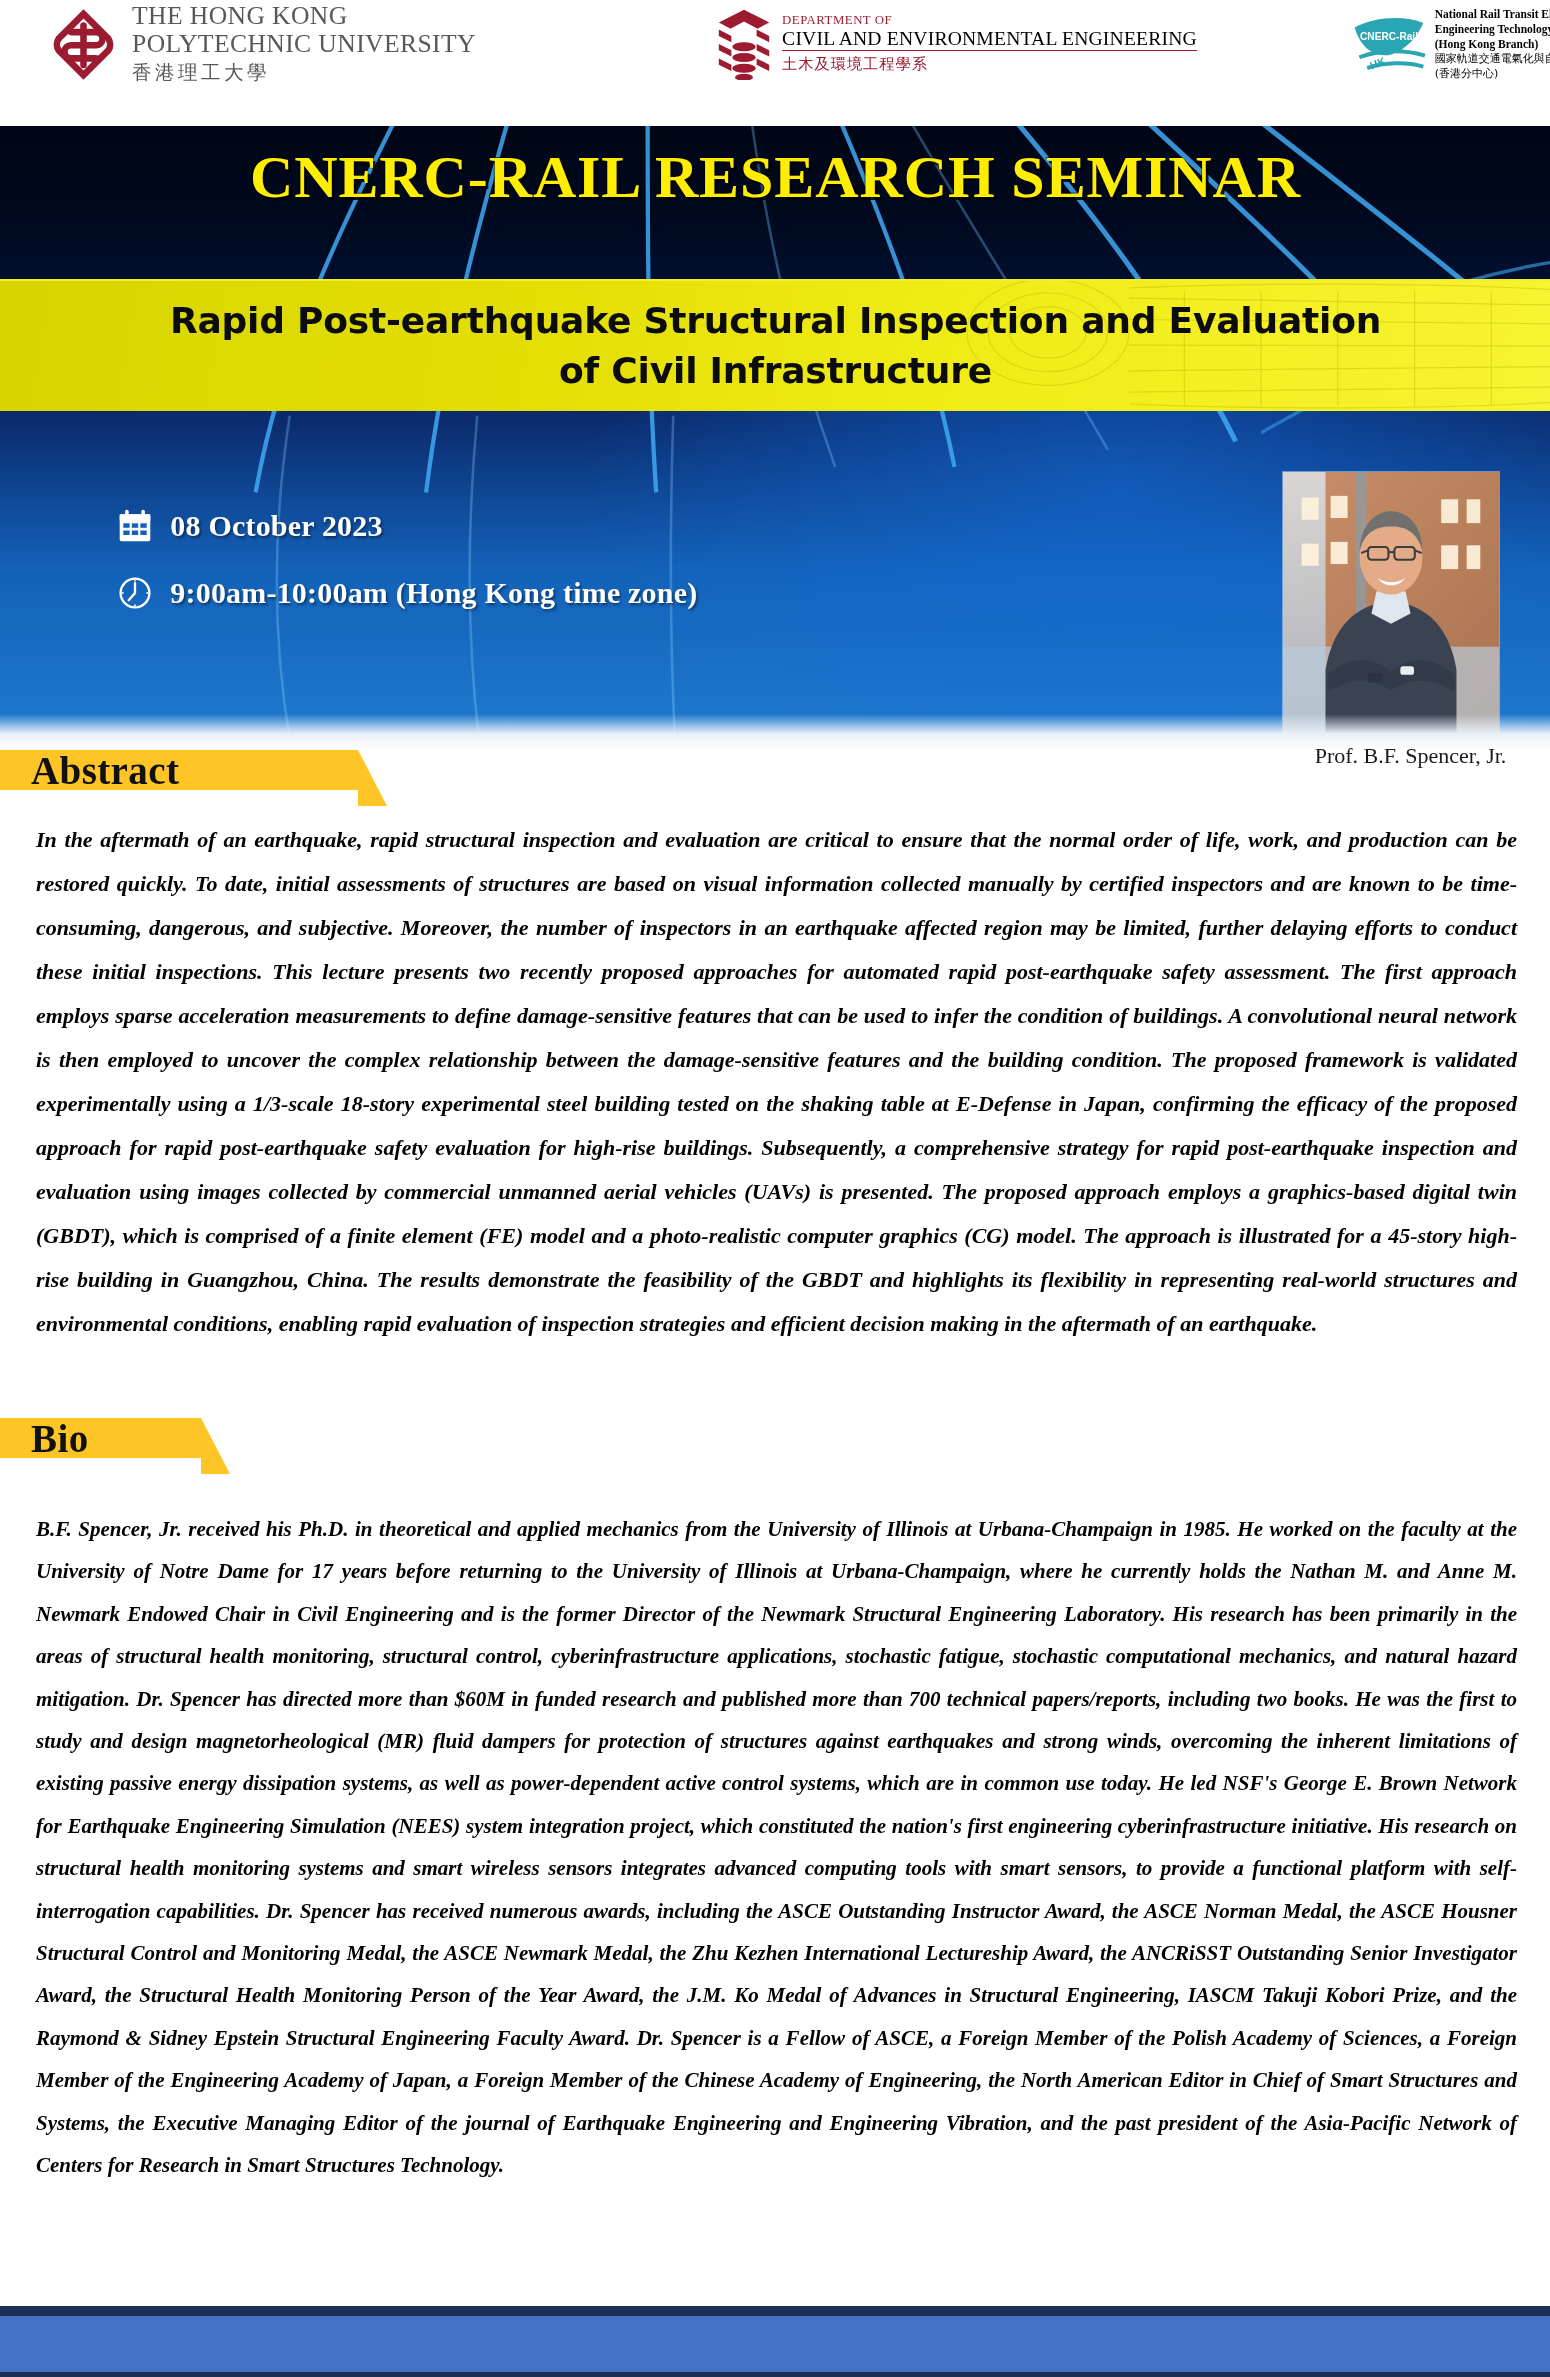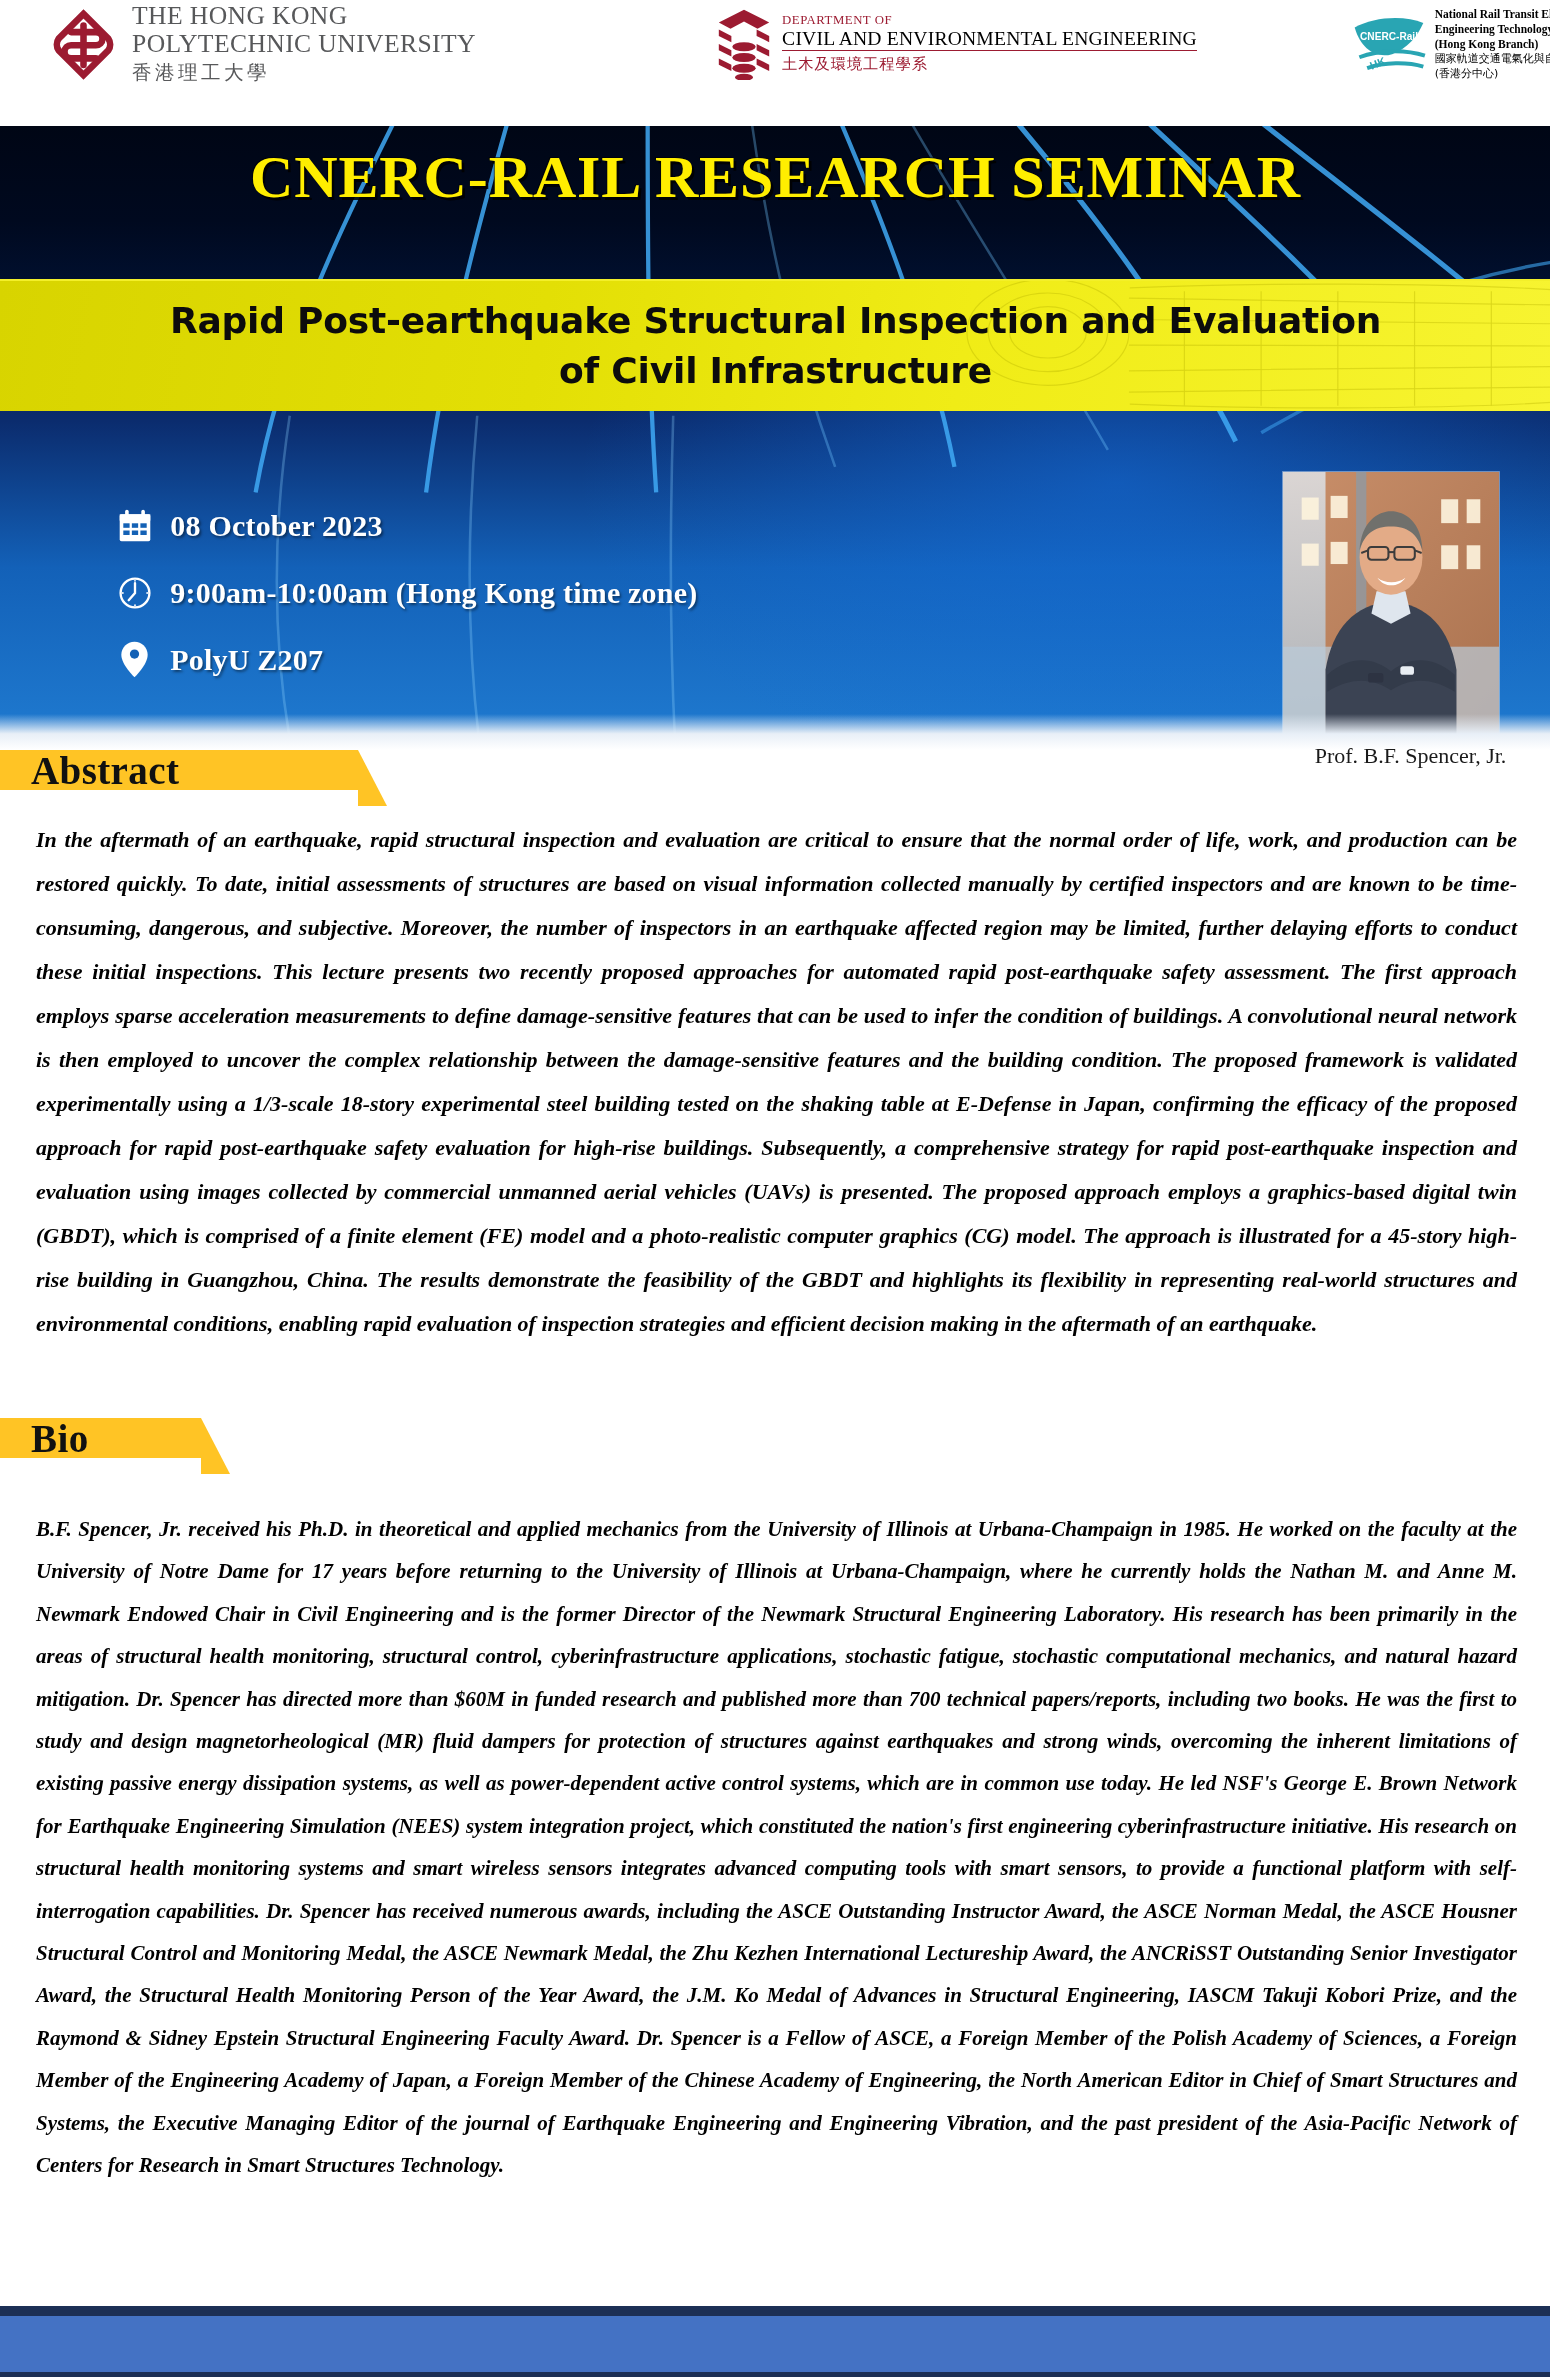--- a/index.html
+++ b/index.html
@@ -380,29 +380,20 @@
           <path d="M20 9 L20 20 L13 28" fill="none" stroke="#ffffff" stroke-width="2.6" stroke-linecap="round"></path>
           <circle cx="20" cy="6.5" r="1" fill="#ffffff"></circle>
             <circle cx="33.5" cy="20" r="1" fill="#ffffff"></circle>
           <circle cx="20" cy="33.5" r="1" fill="#ffffff"></circle>
             <circle cx="6.5" cy="20" r="1" fill="#ffffff"></circle>
         </svg>
       </span>
       <span class="info-txt">9:00am-10:00am (Hong Kong time zone)</span>
     </div>
 
-    <div class="info-row">
-      <span class="info-ico">
-        <svg viewBox="0 0 40 48" width="31" height="39" aria-hidden="true">
-          <path d="M20 1 C10.6 1 3 8.6 3 18 C3 31 20 47 20 47 C20 47 37 31 37 18 C37 8.6 29.4 1 20 1 Z" fill="#ffffff"></path>
-          <circle cx="20" cy="17" r="6" fill="#1461b5"></circle>
-        </svg>
-      </span>
-      <span class="info-txt">PolyU Z207</span>
-    </div>
   </div>
 
   <div class="photo-frame">
     <svg viewBox="0 0 254 318" width="216" height="271" preserveAspectRatio="none" aria-hidden="true">
       <defs>
         <linearGradient id="bldg" x1="0" y1="0" x2="1" y2="1">
           <stop offset="0%" stop-color="#c98f6a"></stop>
             <stop offset="100%" stop-color="#a9714e"></stop>
         </linearGradient>
         <linearGradient id="glass" x1="0" y1="0" x2="0" y2="1">

